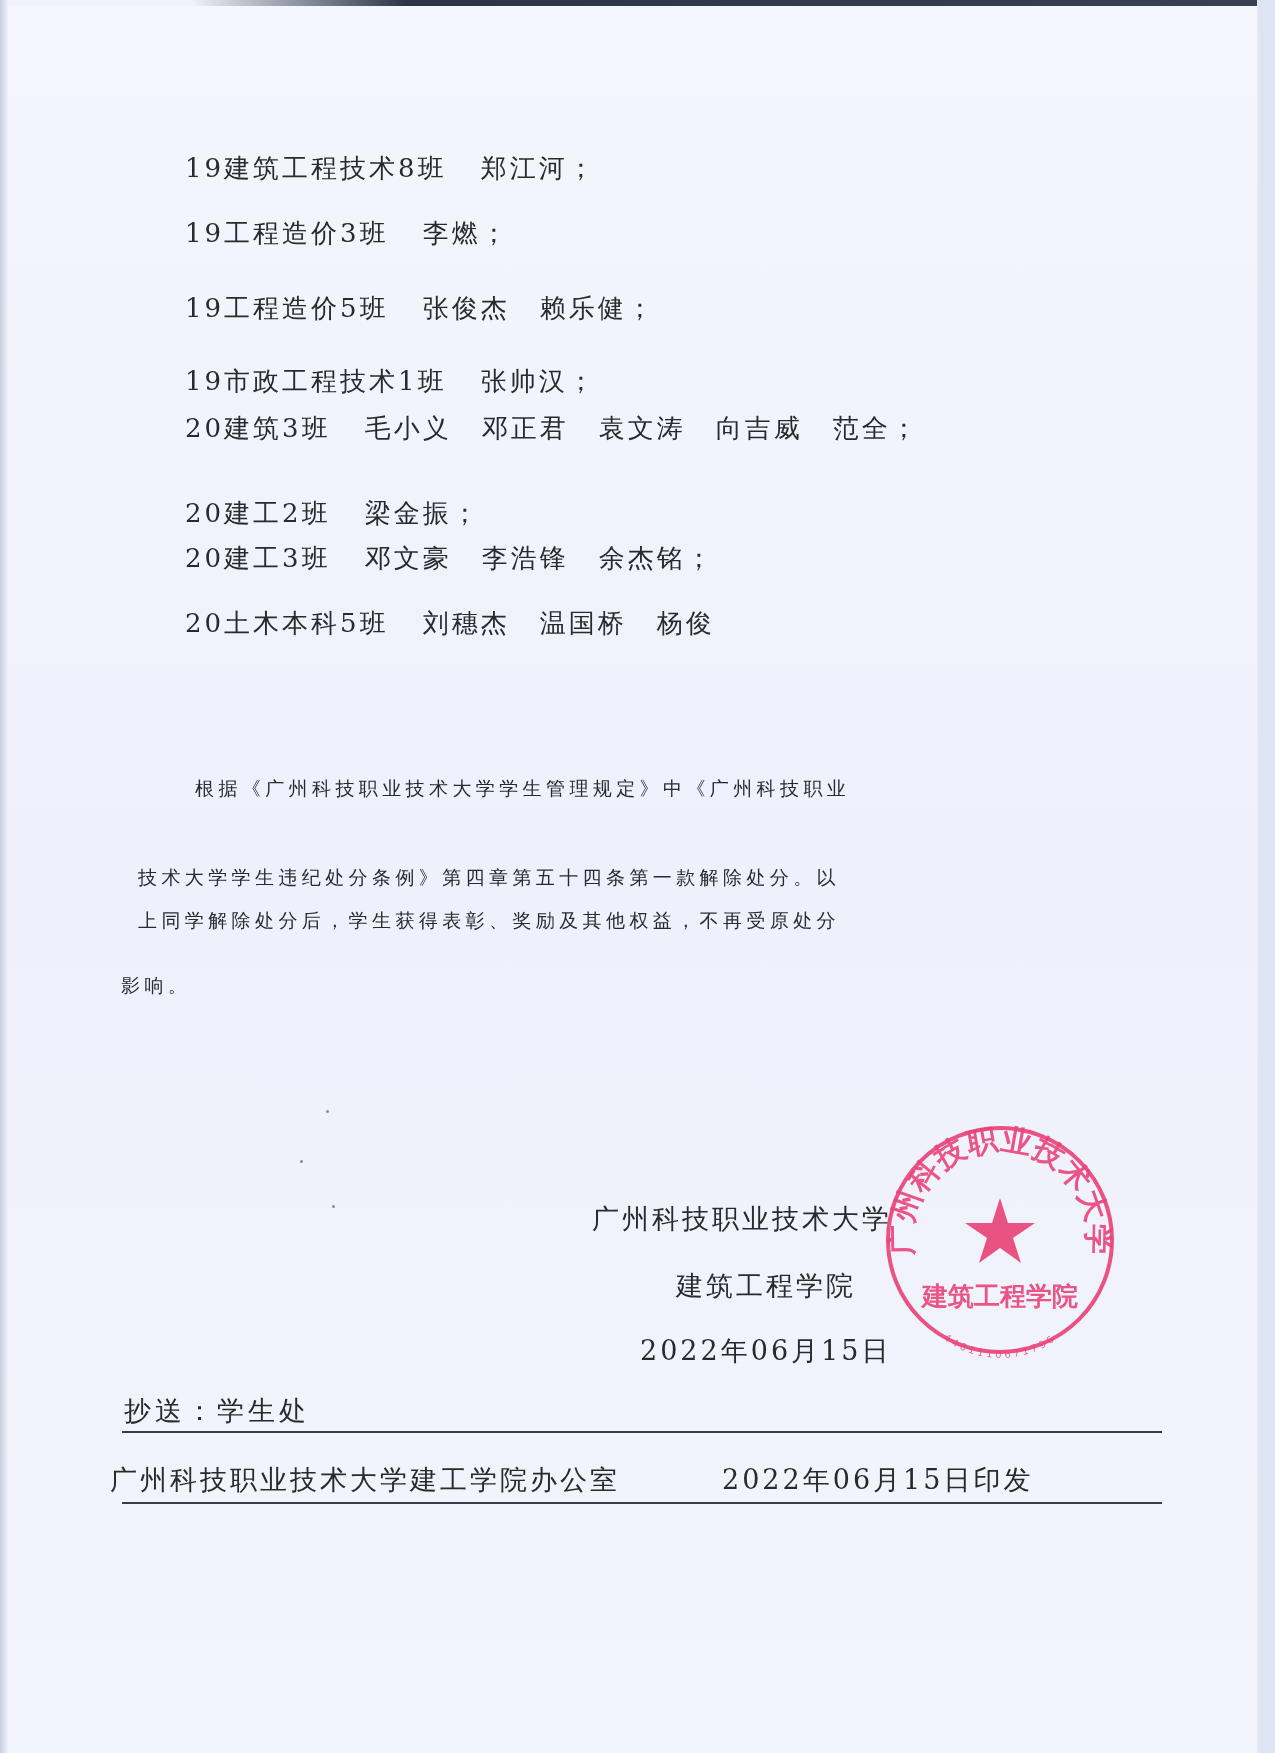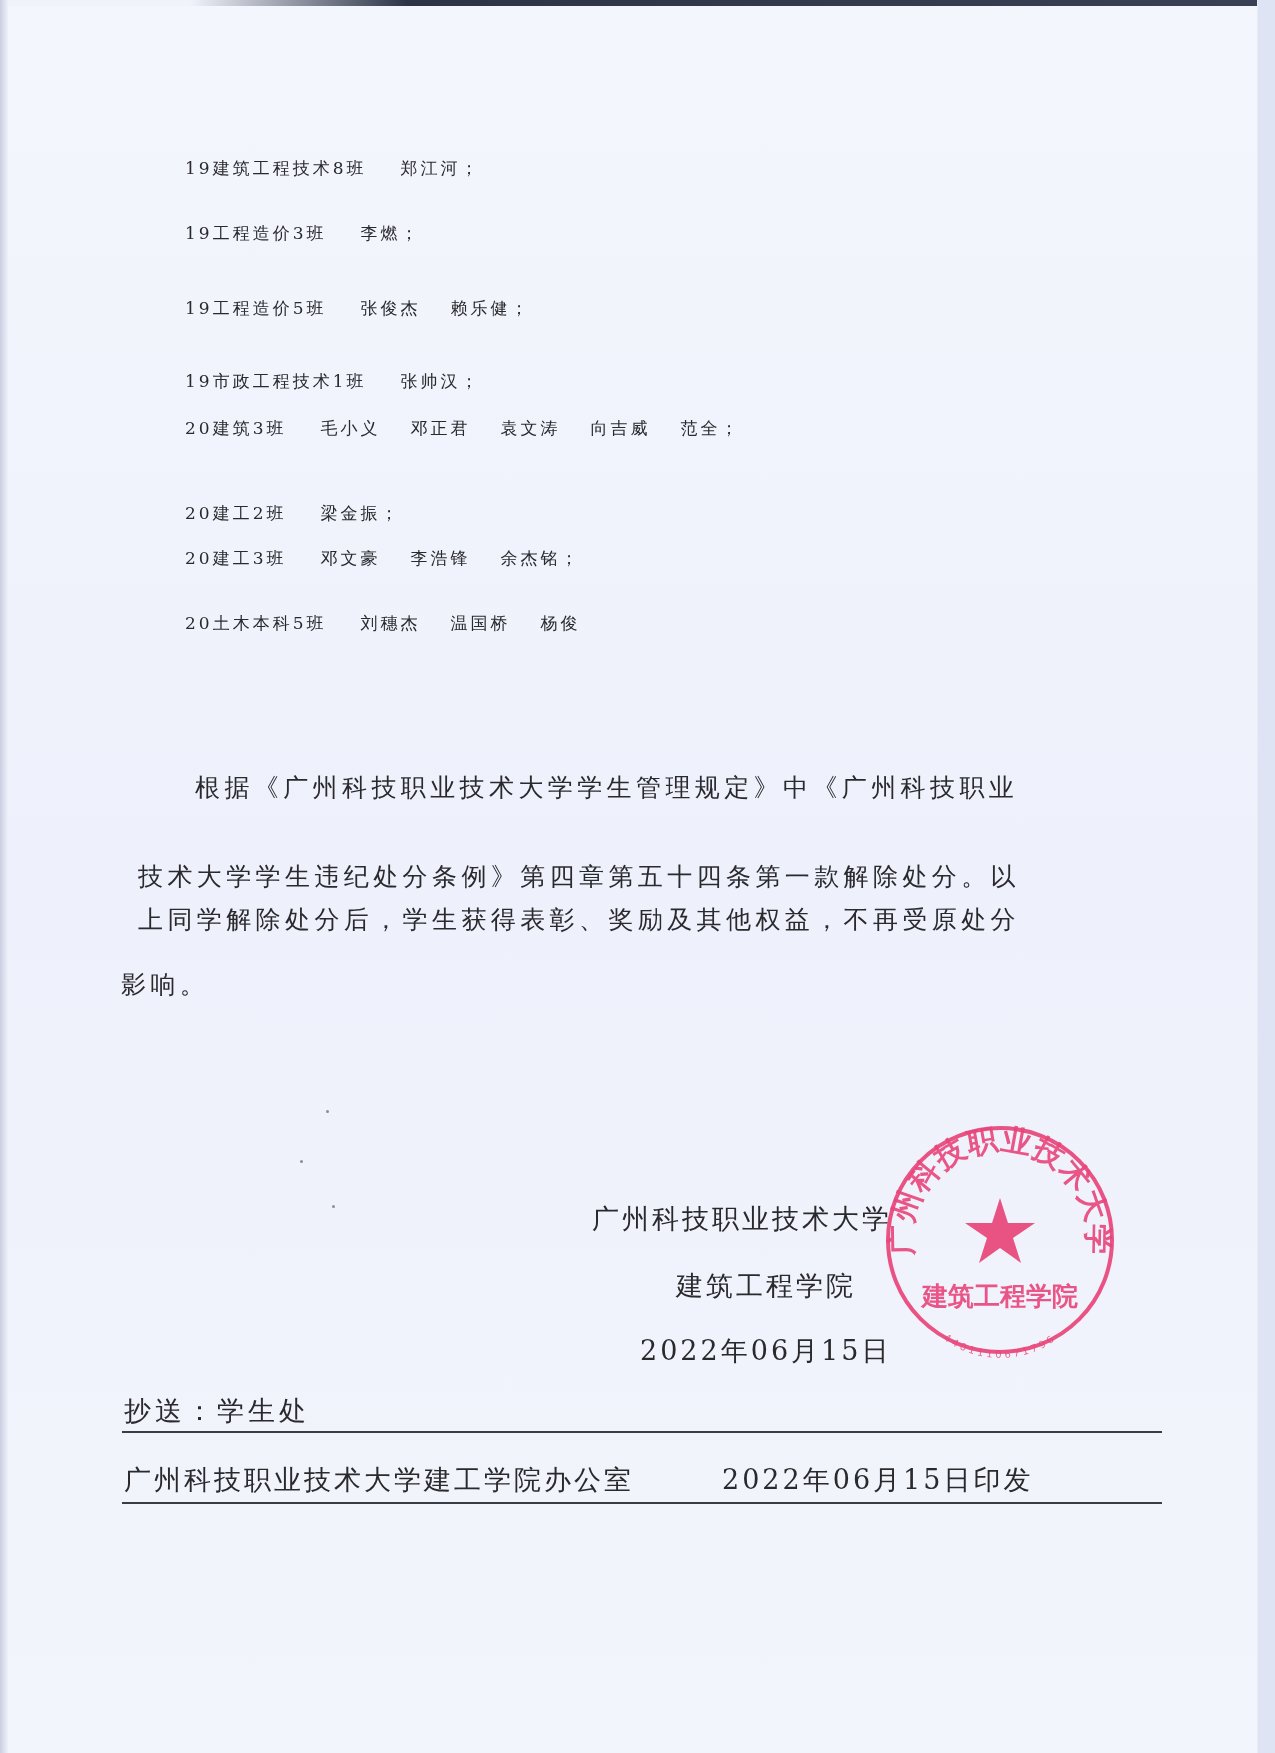--- a/index.html
+++ b/index.html
@@ -13,27 +13,27 @@
     position: absolute; left: 8px; top: 6px; width: 1250px; height: 1747px;
     background: linear-gradient(180deg, #f4f6fd 0%, #eef1fb 50%, #f3f5fc 100%);
   }
   .topedge { position:absolute; left:190px; top:0; width:1085px; height:6px;
     background: linear-gradient(90deg, rgba(40,50,70,0) 0%, #2c3446 20%, #3a4154 100%); }
   .leftedge { position:absolute; left:0; top:0; width:8px; height:1753px;
     background: linear-gradient(90deg, #c9cfe0, #eef1fb); }
   .rightedge { position:absolute; right:0; top:0; width:17px; height:1753px;
     background: #dfe4f4; border-left:1px solid #e9ecf7; }
   .line {
-    position: absolute; font-size: 17px; letter-spacing: 3px; white-space: nowrap;
+    position: absolute; font-size: 26px; letter-spacing: 3px; white-space: nowrap;
     line-height: 34px;
   }
   .class-line { left: 185px; }
   .class-line .cls { display:inline-block; margin-right: 34px; }
   .class-line .nm { display:inline-block; margin-right: 30px; }
-  .para-line { font-size: 25px; letter-spacing: 4.4px; }
+  .para-line { font-size: 19px; letter-spacing: 4.4px; }
   .sig { position:absolute; font-size: 27px; letter-spacing: 3px; white-space:nowrap; }
   .rule { position:absolute; left: 122px; width: 1040px; height: 2px; background:#3b3d45; }
   .stamp { position:absolute; left: 880px; top: 1120px; width: 240px; height: 240px; }
   .speck { position:absolute; width:3px; height:3px; background:#8a8d99; border-radius:50%; }
 </style>
 </head>
 <body>
 
 <div class="leftedge"></div>
 <div class="page"></div>
@@ -91,15 +91,15 @@
   <defs>
     <path id="serialpath" d="M 40 195 A 96 96 0 0 0 200 195"></path>
   </defs>
   <text font-family="DejaVu Sans, sans-serif" font-size="10" fill="#e8457a" opacity="0.8" letter-spacing="3">
     <textPath href="#serialpath" startOffset="50%" text-anchor="middle">4401110671796</textPath>
   </text>
 </svg>
 
 <div class="sig" style="left:124px; top:1393px; letter-spacing:4px">抄送：学生处</div>
 <div class="rule" style="top:1431px"></div>
-<div class="sig" style="left:124px; top:1462px; letter-spacing:3px">广州科技职业技术大学建工学院办公室</div>
+<div class="sig" style="left:110px; top:1462px; letter-spacing:3px">广州科技职业技术大学建工学院办公室</div>
 <div class="sig" style="left:722px; top:1462px; letter-spacing:3px">2022年06月15日印发</div>
 <div class="rule" style="top:1502px"></div>
 
 </body></html>

